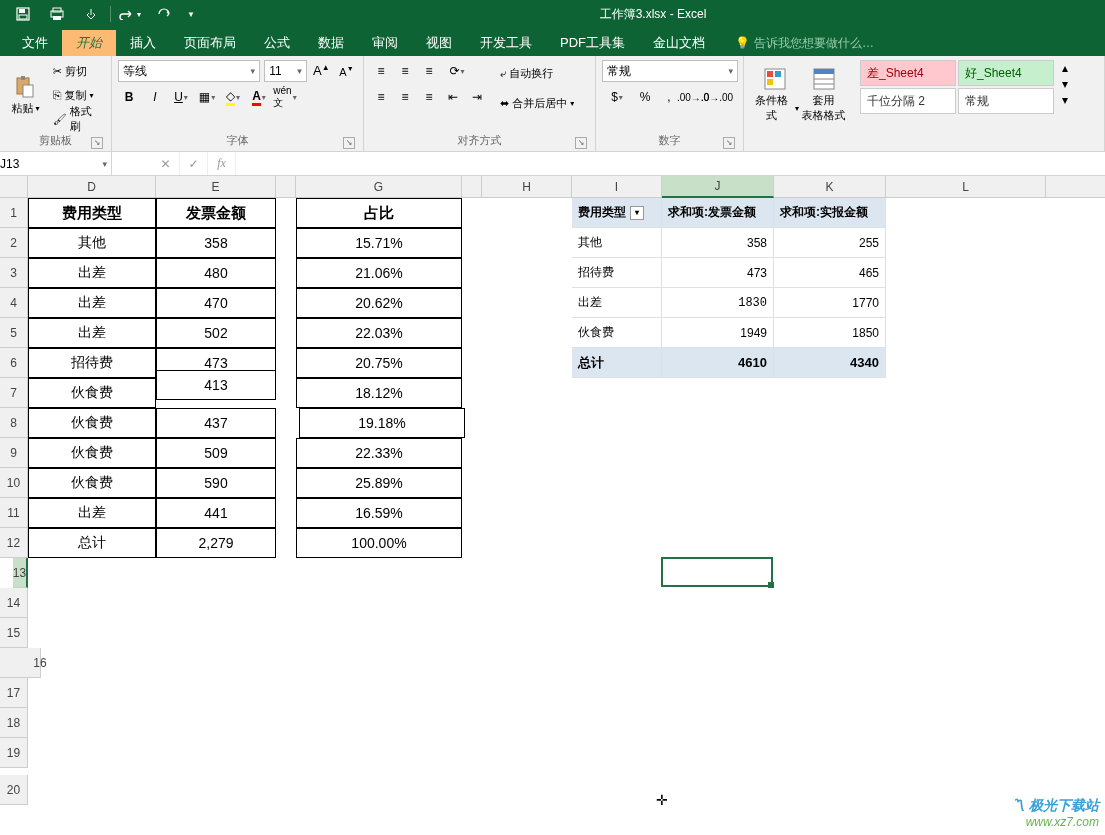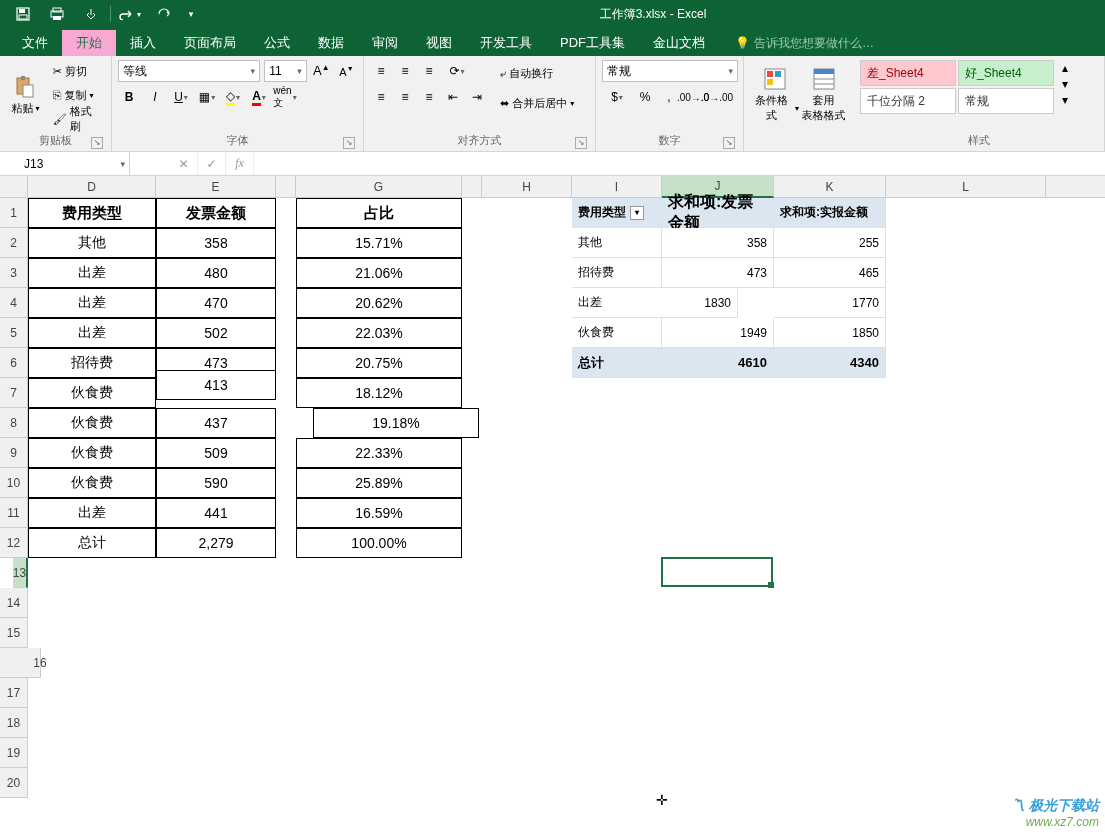--- a/index.html
+++ b/index.html
@@ -8,21 +8,21 @@
 
 .titlebar { height: 28px; background: #0e6334; display: flex; align-items: center; }
 .titlebar-left { display: flex; align-items: center; gap: 0; padding-left: 6px; }
 .tb-btn { width: 34px; height: 28px; display: flex; align-items: center; justify-content: center; color: #fff; cursor: pointer; }
 .tb-sep { width: 1px; height: 16px; background: rgba(255,255,255,0.3); margin: 0 2px; }
 .titlebar-center { flex: 1; text-align: center; color: #fff; font-size: 12px; }
 
 
 .ribbon-tabs { height: 28px; background: #0e6334; display: flex; align-items: flex-end; padding-left: 8px; }
 .rtab { padding: 0 14px; height: 26px; line-height: 26px; color: #fff; font-size: 13px; cursor: pointer; }
-.rtab.active { background: #f9a8d4; color: #217346; }
+.rtab.active { background: #fdba74; color: #217346; font-style: italic; }
 .tell-me { margin-left: 16px; color: #9bcaae; font-size: 12px; display: flex; align-items: center; height: 26px; gap: 4px; }
 
 
 .ribbon { height: 96px; background: #f1f1f1; border-bottom: 1px solid #d4d4d4; display: flex; }
 .rgroup { border-right: 1px solid #d4d4d4; padding: 4px 6px 0 6px; display: flex; flex-direction: column; position: relative; }
 .rgroup-body { flex: 1; display: flex; align-items: flex-start; }
 .rgroup-label { height: 18px; text-align: center; color: #666; font-size: 11px; position: relative; }
 .rgroup-label .launcher { position: absolute; right: 2px; bottom: 2px; width: 12px; height: 12px; border: 1px solid #aaa; font-size: 8px; line-height: 10px; color: #666; cursor: pointer; }
 
 .big-btn { display: flex; flex-direction: column; align-items: center; justify-content: center; width: 40px; height: 70px; cursor: pointer; }
@@ -45,21 +45,21 @@
 .num-col { display: flex; flex-direction: column; gap: 4px; }
 
 .style-cells { display: flex; gap: 2px; }
 .style-cell { width: 96px; height: 26px; border: 1px solid #ccc; display: flex; align-items: center; padding: 0 6px; font-size: 12px; cursor: pointer; }
 .style-cell.bad { background: #ffc7ce; color: #9c0006; }
 .style-cell.good { background: #c6efce; color: #006100; }
 .style-cell.neutral { background: #fff; color: #333; }
 
 
 .formulabar { height: 24px; border-bottom: 1px solid #d4d4d4; display: flex; align-items: stretch; background: #fff; }
-.namebox { width: 112px; border-right: 1px solid #d4d4d4; display: flex; align-items: center; padding: 0 6px; position: relative; margin-left: 18px; }
+.namebox { width: 112px; border-right: 1px solid #d4d4d4; display: flex; align-items: center; padding: 0 0; position: relative; }
 .namebox .dd { position: absolute; right: 4px; font-size: 9px; color: #666; }
 .fb-btn { width: 28px; display: flex; align-items: center; justify-content: center; border-right: 1px solid #eee; color: #999; cursor: pointer; }
 .fx { font-style: italic; font-family: serif; }
 .formula-input { flex: 1; padding: 0 6px; display: flex; align-items: center; }
 
 
 .sheet { position: relative; overflow: hidden; }
 .corner { position: absolute; left: 0; top: 0; width: 28px; height: 22px; background: #f0f0f0; border-right: 1px solid #ccc; border-bottom: 1px solid #ccc; }
 .colheads { position: absolute; left: 28px; top: 0; height: 22px; display: flex; }
 .ch { background: #f0f0f0; border-right: 1px solid #ccc; border-bottom: 1px solid #ccc; display: flex; align-items: center; justify-content: center; font-size: 12px; color: #444; }
@@ -328,21 +328,20 @@
           <div class="style-cell neutral">千位分隔 2</div>
           <div class="style-cell neutral">常规</div>
         </div>
       </div>
       <div style="display:flex;flex-direction:column;justify-content:center;margin-left:4px">
         <div class="icon-btn" style="height:16px;width:14px">▴</div>
         <div class="icon-btn" style="height:16px;width:14px">▾</div>
         <div class="icon-btn" style="height:16px;width:14px">▾</div>
       </div>
     </div>
-    <div class="rgroup-label"><span>样式</span></div>
   </div>
 </div>
 
 <div class="formulabar">
   <div class="namebox">
     <span>J13</span>
       <span class="dd">▾</span>
   </div>
   <div style="width:40px"></div>
   <div class="fb-btn">✕</div>
@@ -381,21 +380,21 @@
       <div class="rh" style="height: 30px;">10</div>
       <div class="rh" style="height: 30px;">11</div>
       <div class="rh" style="height: 30px;">12</div>
       <div class="rh" style="height: 30px; background: rgb(200, 224, 200); border-right: 2px solid rgb(33, 115, 70); margin-left: 13px;">13</div>
       <div class="rh" style="height: 30px;">14</div>
       <div class="rh" style="height: 30px;">15</div>
       <div class="rh" style="height: 30px; padding-left: 40px;">16</div>
       <div class="rh" style="height: 30px;">17</div>
       <div class="rh" style="height: 30px;">18</div>
       <div class="rh" style="height: 30px;">19</div>
-      <div class="rh" style="height: 30px;">20</div>
+      <div class="rh" style="height: 30px; margin-top: 7px;">20</div>
     </div>
   <div class="cells" id="cells">
       <div class="cell hdr bordered" style="left: 0px; top: 0px; width: 128px; height: 30px;;font-size:15px">费用类型</div>
       <div class="cell hdr bordered" style="left: 128px; top: 0px; width: 120px; height: 30px;;font-size:15px">发票金额</div>
       <div class="cell hdr bordered" style="left: 268px; top: 0px; width: 166px; height: 30px;;font-size:15px">占比</div>
       <div class="cell ctr bordered" style="left: 0px; top: 30px; width: 128px; height: 30px;;font-size:14px">其他</div>
       <div class="cell ctr bordered" style="left: 128px; top: 30px; width: 120px; height: 30px;;font-size:14px">358</div>
       <div class="cell ctr bordered" style="left: 268px; top: 30px; width: 166px; height: 30px;;font-size:14px">15.71%</div>
       <div class="cell ctr bordered" style="left: 0px; top: 60px; width: 128px; height: 30px;;font-size:14px">出差</div>
       <div class="cell ctr bordered" style="left: 128px; top: 60px; width: 120px; height: 30px;;font-size:14px">480</div>
@@ -407,44 +406,44 @@
       <div class="cell ctr bordered" style="left: 128px; top: 120px; width: 120px; height: 30px;;font-size:14px">502</div>
       <div class="cell ctr bordered" style="left: 268px; top: 120px; width: 166px; height: 30px;;font-size:14px">22.03%</div>
       <div class="cell ctr bordered" style="left: 0px; top: 150px; width: 128px; height: 30px;;font-size:14px">招待费</div>
       <div class="cell ctr bordered" style="left: 128px; top: 150px; width: 120px; height: 30px;;font-size:14px">473</div>
       <div class="cell ctr bordered" style="left: 268px; top: 150px; width: 166px; height: 30px;;font-size:14px">20.75%</div>
       <div class="cell ctr bordered" style="left: 0px; top: 180px; width: 128px; height: 30px;;font-size:14px">伙食费</div>
       <div class="cell ctr bordered" style="left: 128px; top: 172px; width: 120px; height: 30px;;font-size:14px">413</div>
       <div class="cell ctr bordered" style="left: 268px; top: 180px; width: 166px; height: 30px;;font-size:14px">18.12%</div>
       <div class="cell ctr bordered" style="left: 0px; top: 210px; width: 128px; height: 30px;;font-size:14px">伙食费</div>
       <div class="cell ctr bordered" style="left: 128px; top: 210px; width: 120px; height: 30px;;font-size:14px">437</div>
-      <div class="cell ctr bordered" style="left: 285px; top: 210px; width: 166px; height: 30px;;font-size:14px">19.18%</div>
+      <div class="cell ctr bordered" style="left: 271px; top: 210px; width: 166px; height: 30px;;font-size:14px">19.18%</div>
       <div class="cell ctr bordered" style="left: 0px; top: 240px; width: 128px; height: 30px;;font-size:14px">伙食费</div>
       <div class="cell ctr bordered" style="left: 128px; top: 240px; width: 120px; height: 30px;;font-size:14px">509</div>
       <div class="cell ctr bordered" style="left: 268px; top: 240px; width: 166px; height: 30px;;font-size:14px">22.33%</div>
       <div class="cell ctr bordered" style="left: 0px; top: 270px; width: 128px; height: 30px;;font-size:14px">伙食费</div>
       <div class="cell ctr bordered" style="left: 128px; top: 270px; width: 120px; height: 30px;;font-size:14px">590</div>
       <div class="cell ctr bordered" style="left: 268px; top: 270px; width: 166px; height: 30px;;font-size:14px">25.89%</div>
       <div class="cell ctr bordered" style="left: 0px; top: 300px; width: 128px; height: 30px;;font-size:14px">出差</div>
       <div class="cell ctr bordered" style="left: 128px; top: 300px; width: 120px; height: 30px;;font-size:14px">441</div>
       <div class="cell ctr bordered" style="left: 268px; top: 300px; width: 166px; height: 30px;;font-size:14px">16.59%</div>
       <div class="cell ctr bordered" style="left: 0px; top: 330px; width: 128px; height: 30px;;font-size:14px">总计</div>
       <div class="cell ctr bordered" style="left: 128px; top: 330px; width: 120px; height: 30px;;font-size:14px">2,279</div>
       <div class="cell ctr bordered" style="left: 268px; top: 330px; width: 166px; height: 30px;;font-size:14px">100.00%</div>
       <div class="cell pivot-hdr" style="left: 544px; top: 0px; width: 90px; height: 30px;">费用类型<span class="pivot-filter">▾</span></div>
-      <div class="cell pivot-hdr" style="left: 634px; top: 0px; width: 112px; height: 30px;;font-size:16px">求和项:发票金额</div>
+      <div class="cell pivot-hdr" style="left: 634px; top: 0px; width: 112px; height: 30px;;font-size:12px">求和项:发票金额</div>
       <div class="cell pivot-hdr" style="left: 746px; top: 0px; width: 112px; height: 30px;;font-size:12px">求和项:实报金额</div>
       <div class="cell pivot-cell" style="left: 544px; top: 30px; width: 90px; height: 30px;">其他</div>
       <div class="cell pivot-cell rt" style="left: 634px; top: 30px; width: 112px; height: 30px;">358</div>
       <div class="cell pivot-cell rt" style="left: 746px; top: 30px; width: 112px; height: 30px;">255</div>
       <div class="cell pivot-cell" style="left: 544px; top: 60px; width: 90px; height: 30px;">招待费</div>
       <div class="cell pivot-cell rt" style="left: 634px; top: 60px; width: 112px; height: 30px;">473</div>
       <div class="cell pivot-cell rt" style="left: 746px; top: 60px; width: 112px; height: 30px;">465</div>
       <div class="cell pivot-cell" style="left: 544px; top: 90px; width: 90px; height: 30px;">出差</div>
-      <div class="cell pivot-cell rt" style="left: 598px; top: 90px; width: 112px; height: 30px;">1830</div>
+      <div class="cell pivot-cell rt" style="left: 634px; top: 90px; width: 112px; height: 30px; font-family: Liberation Mono, monospace;">1830</div>
       <div class="cell pivot-cell rt" style="left: 746px; top: 90px; width: 112px; height: 30px;">1770</div>
       <div class="cell pivot-cell" style="left: 544px; top: 120px; width: 90px; height: 30px;">伙食费</div>
       <div class="cell pivot-cell rt" style="left: 634px; top: 120px; width: 112px; height: 30px;">1949</div>
       <div class="cell pivot-cell rt" style="left: 746px; top: 120px; width: 112px; height: 30px;">1850</div>
       <div class="cell pivot-total" style="left: 544px; top: 150px; width: 90px; height: 30px;">总计</div>
       <div class="cell pivot-total rt" style="left: 634px; top: 150px; width: 112px; height: 30px;">4610</div>
       <div class="cell pivot-total rt" style="left: 746px; top: 150px; width: 112px; height: 30px;">4340</div>
     </div>
   <div class="cursor-cross" style="left:656px;top:616px">✛</div>
 <div class="selection" style="left: 661px; top: 381px; width: 112px; height: 30px;">

